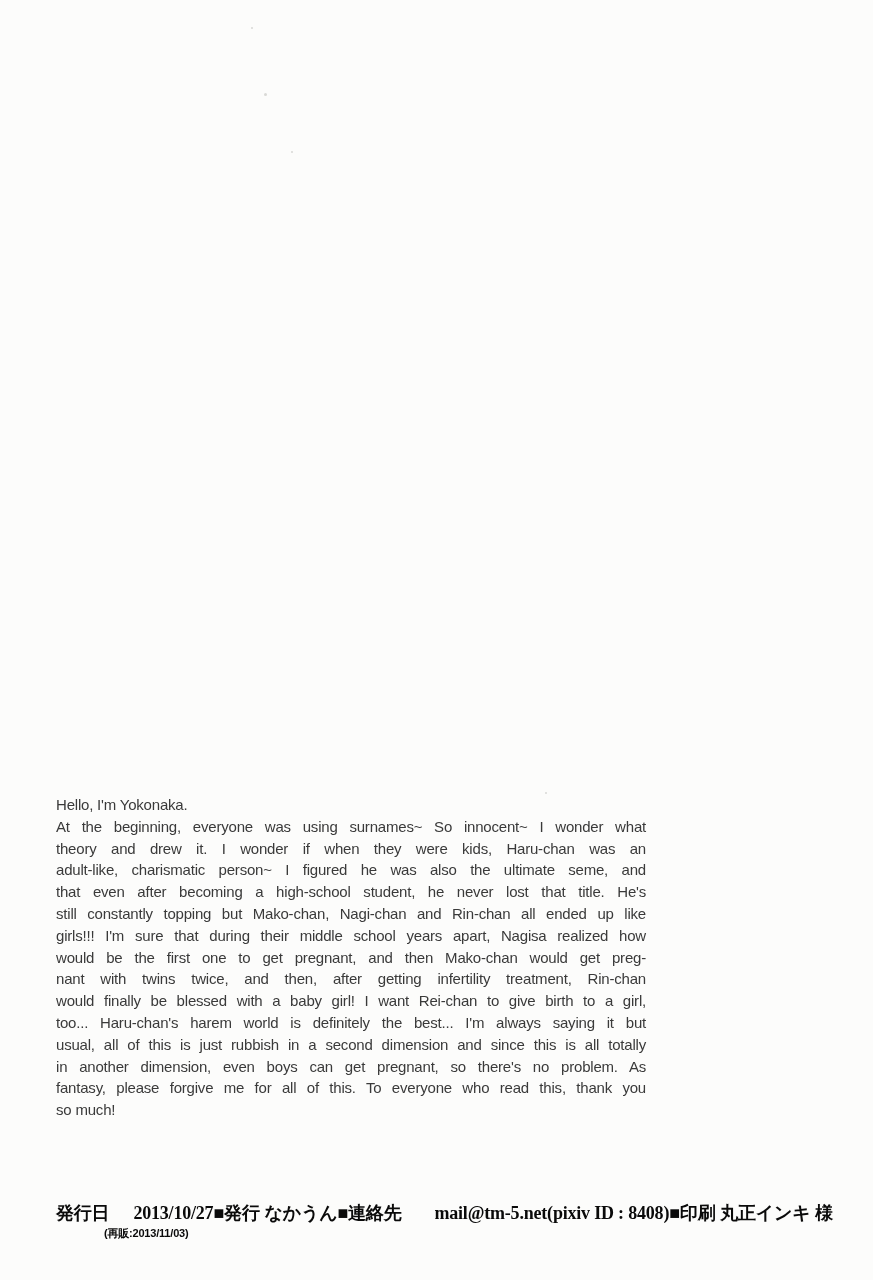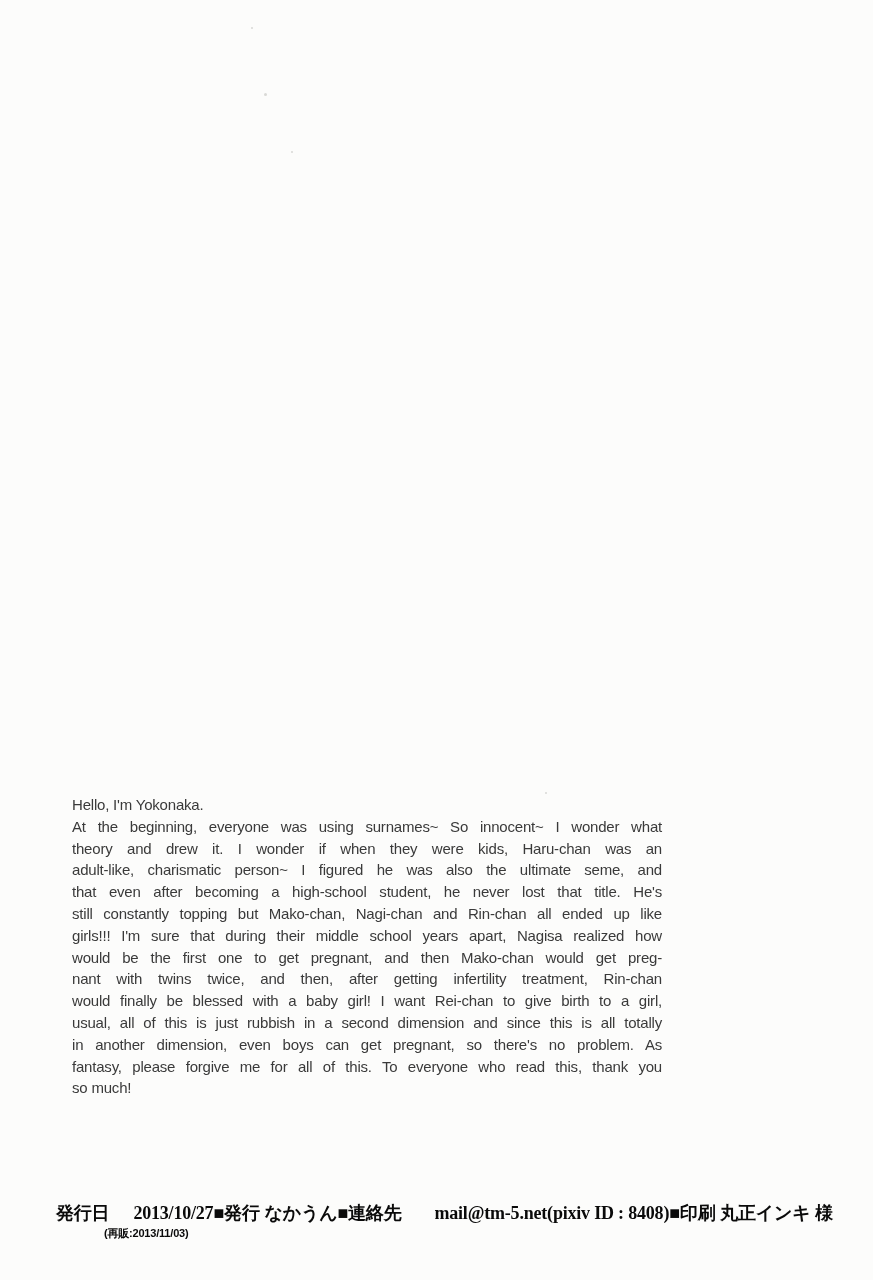--- a/index.html
+++ b/index.html
@@ -9,21 +9,21 @@
     font-family: "Liberation Sans", sans-serif;
   }
   .paper {
     position: relative;
     width: 873px; height: 1280px;
     background: #fcfcfb;
     overflow: hidden;
   }
   .afterword {
     position: absolute;
-    left: 72px; top: 794px;
+    left: 56px; top: 794px;
     width: 590px;
     color: #3a3a3a;
     font-size: 15px;
     line-height: 21.8px;
     letter-spacing: -0.2px;
   }
   .line { min-height: 21.8px; }
   .line.just { text-align: justify; text-align-last: justify; }
   .line.left { text-align: left; text-align-last: left; }
   .colophon {
@@ -74,20 +74,21 @@
     <div class="line left">Hello, I'm Yokonaka.</div>
     <div class="line just">At the beginning, everyone was using surnames~ So innocent~ I wonder what</div>
     <div class="line just">theory and drew it. I wonder if when they were kids, Haru-chan was an</div>
     <div class="line just">adult-like, charismatic person~ I figured he was also the ultimate seme, and</div>
     <div class="line just">that even after becoming a high-school student, he never lost that title. He's</div>
     <div class="line just">still constantly topping but Mako-chan, Nagi-chan and Rin-chan all ended up like</div>
     <div class="line just">girls!!! I'm sure that during their middle school years apart, Nagisa realized how</div>
     <div class="line just">would be the first one to get pregnant, and then Mako-chan would get preg-</div>
     <div class="line just">nant with twins twice, and then, after getting infertility treatment, Rin-chan</div>
     <div class="line just">would finally be blessed with a baby girl! I want Rei-chan to give birth to a girl,</div>
+    <div class="line just">too... Haru-chan's harem world is definitely the best... I'm always saying it but</div>
     <div class="line just">usual, all of this is just rubbish in a second dimension and since this is all totally</div>
     <div class="line just">in another dimension, even boys can get pregnant, so there's no problem. As</div>
     <div class="line just">fantasy, please forgive me for all of this. To everyone who read this, thank you</div>
     <div class="line left">so much!</div>
   </div>
 
   <div class="colophon">
     <div class="colophon-main">
       <span class="jp lbl-gap">発行日</span><span class="srf">2013/10/27</span><span class="jp">■発行 なかうん■連絡先</span><span class="srf mail-gap">mail@tm-5.net(pixiv ID : 8408)</span><span class="jp">■印刷 丸正インキ 様</span>
     </div>

